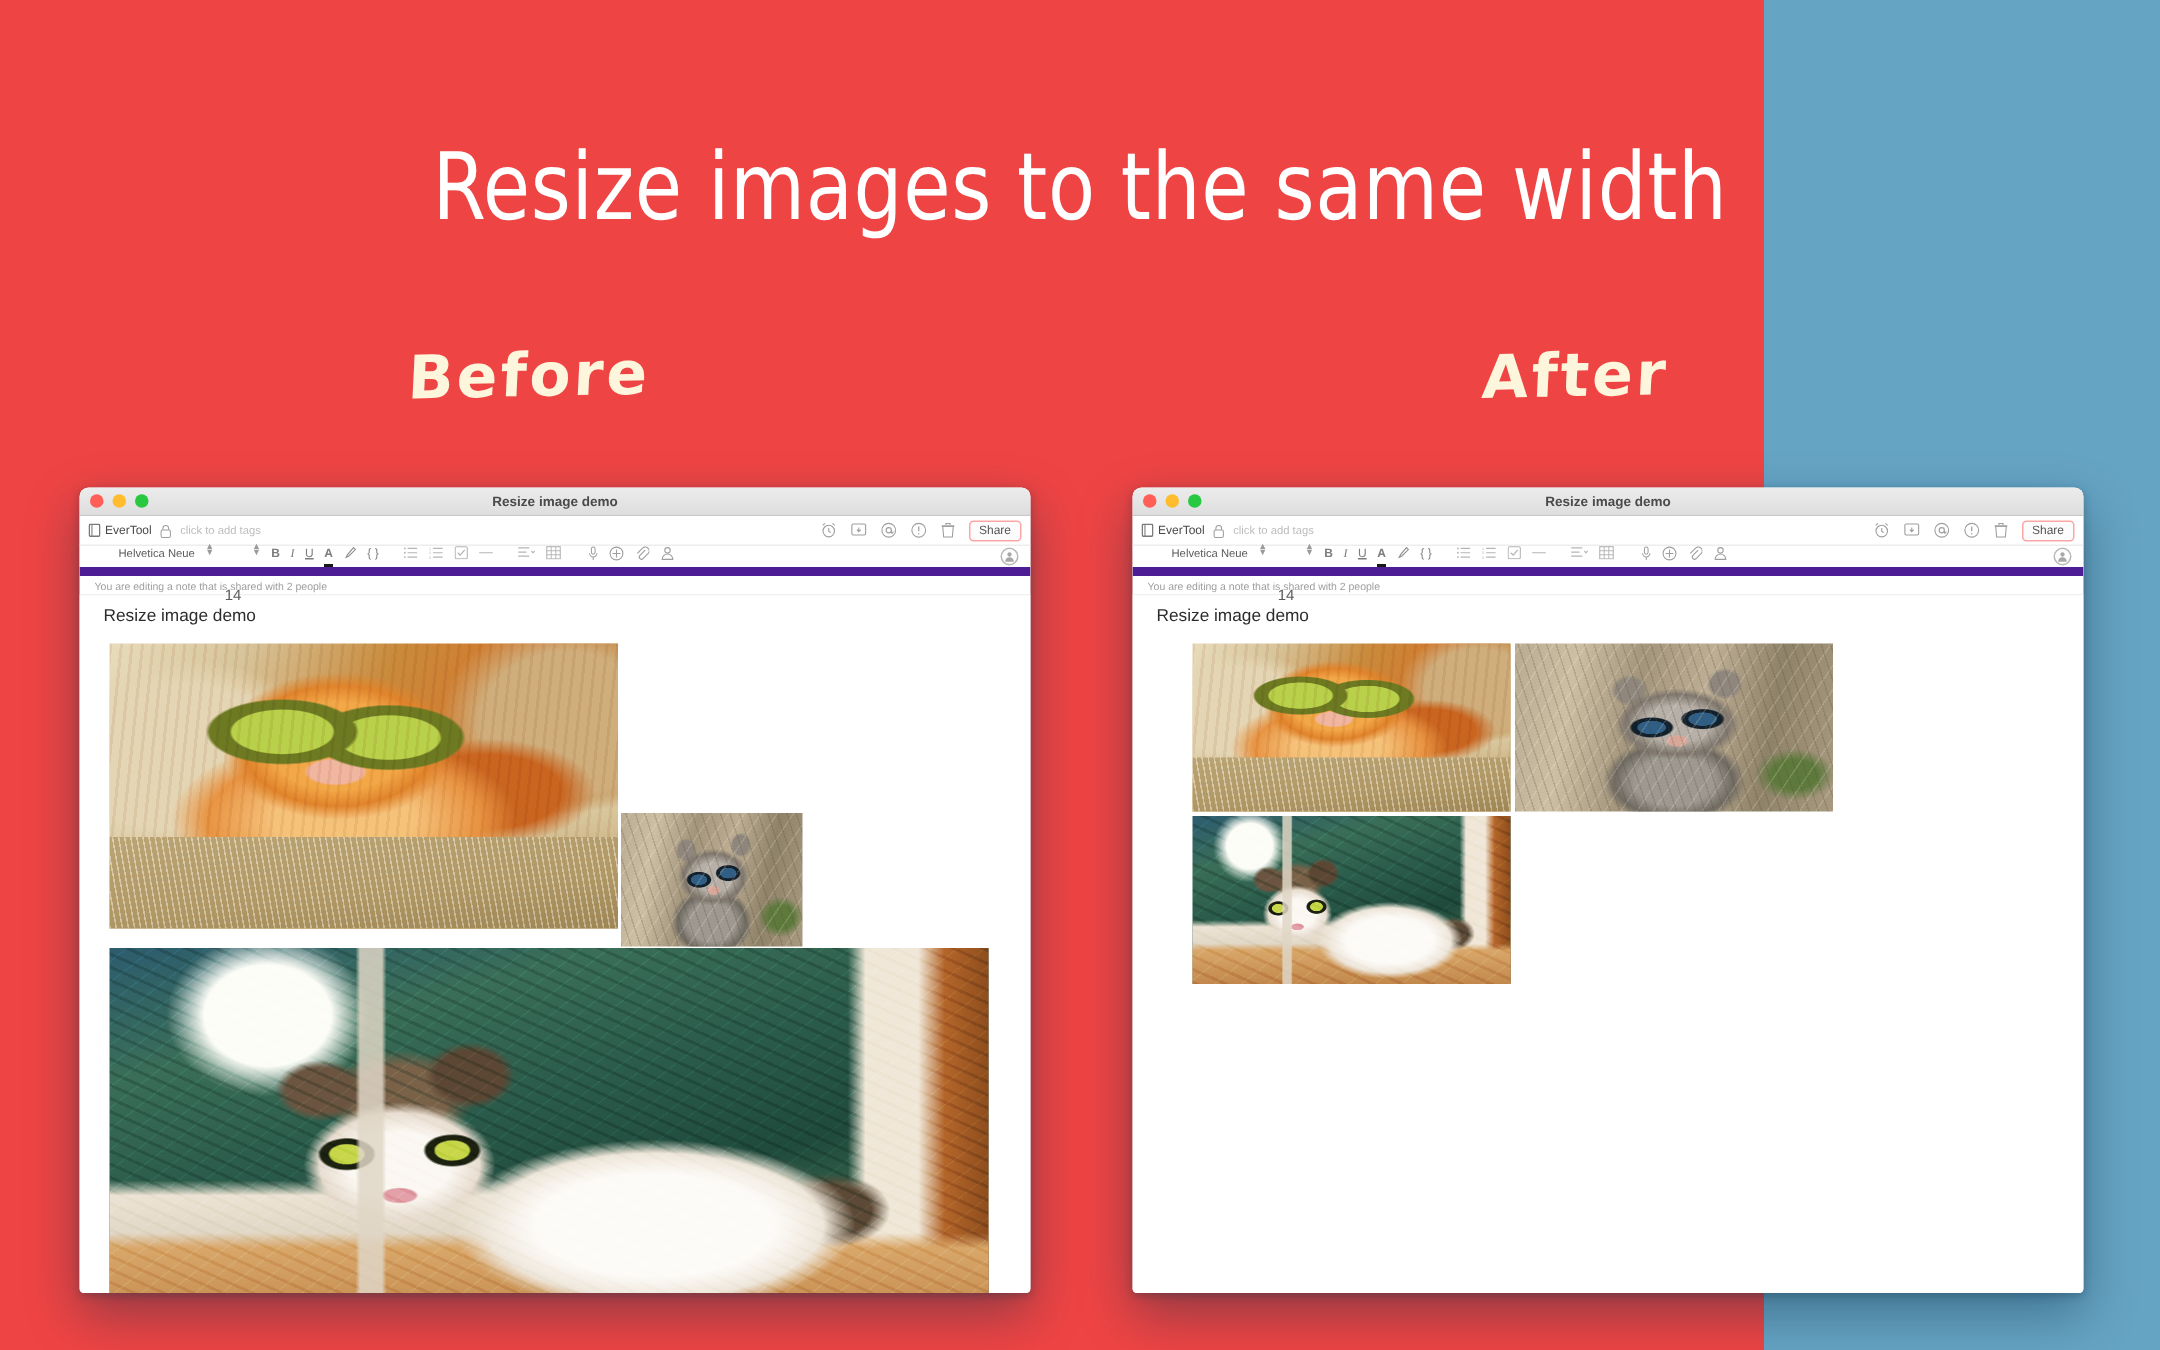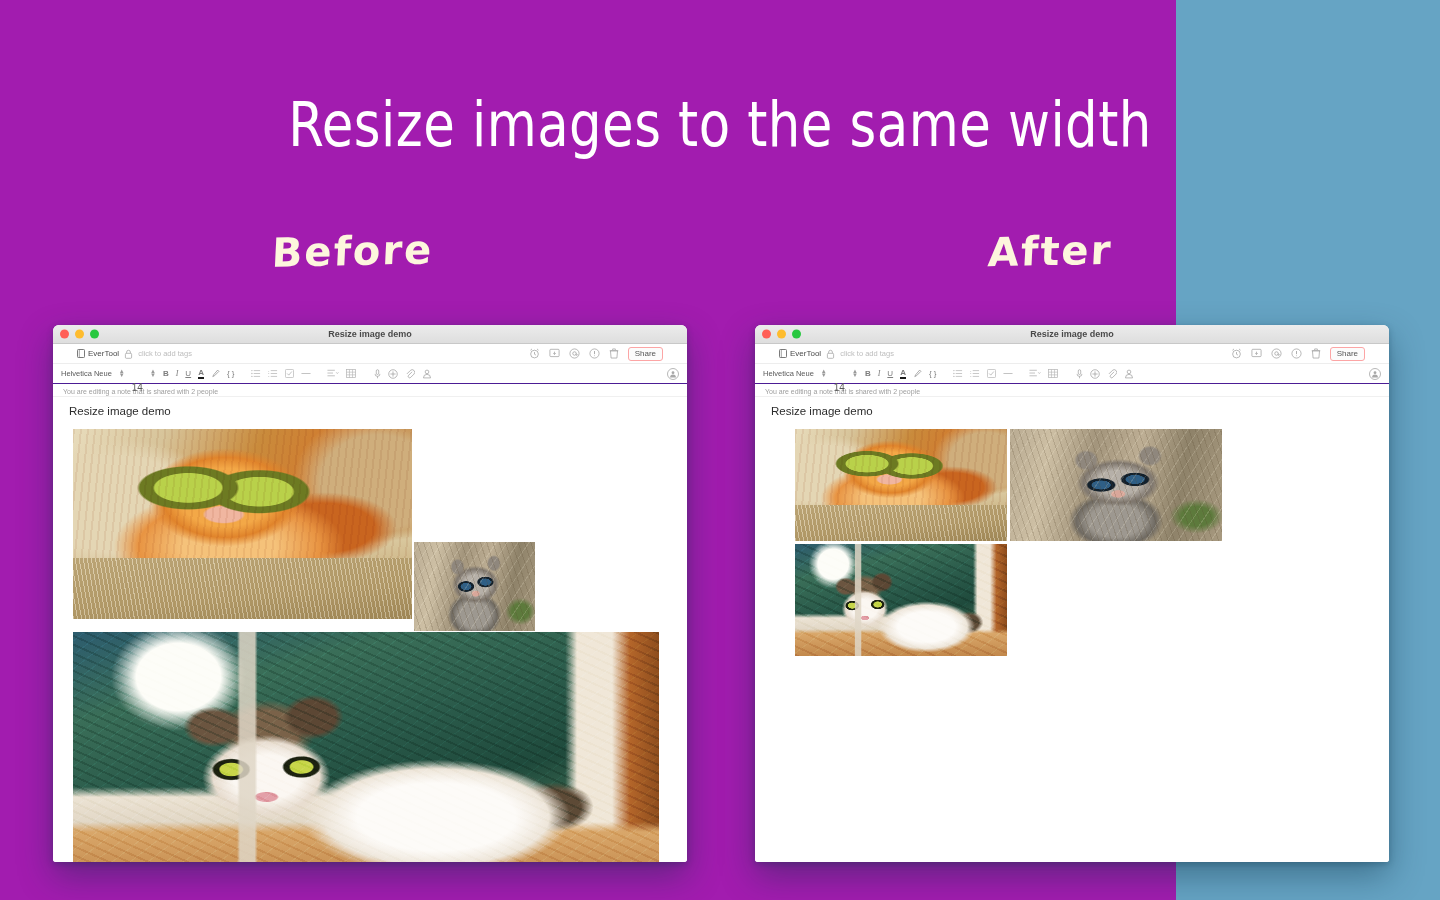--- a/index.html
+++ b/index.html
@@ -8,21 +8,21 @@
   html, body {
     width: 1440px; height: 900px;
     overflow: hidden;
     background: #66a4c4;
     font-family: "Liberation Sans", sans-serif;
   }
 
   .stage {
     position: relative;
     width: 1176px; height: 900px;
-    background: #a21caf;
+    background: #ef4444;
   }
 
   
   .headline {
     position: absolute;
     left: 0; top: 88px;
     width: 1440px;
     text-align: center;
     font-family: "DejaVu Sans Condensed", "Liberation Sans Narrow", "Liberation Sans", sans-serif;
     font-weight: 300;
@@ -84,46 +84,46 @@
     text-align: center;
     font-size: 9px;
     font-weight: 700;
     color: #4a4a4a;
   }
 
   
   .toolbar-top {
     display: flex; align-items: center;
     height: 20px;
-    padding: 0 24px;
+    padding: 0 6px;
     background: #fff;
     border-bottom: 1px solid #ededed;
     gap: 5px;
   }
   .app-badge { display: flex; align-items: center; gap: 3px; }
   .app-name { font-size: 8px; color: #4a4a4a; font-weight: 400; }
   .tag-placeholder { font-size: 7.5px; color: #bdbdbd; margin-left: 0; }
   .tb-spacer { flex: 1; }
   .tb-icons { display: flex; align-items: center; gap: 9px; }
   .share-btn {
     font-size: 8px; color: #555;
     border: 1px solid #fca5a5;
     border-radius: 3px;
     padding: 1.5px 6px;
     background: #fcfcfc;
     margin-left: 4px;
   }
 
   
   .toolbar-format {
-    display: flex; align-items: center;
+    display: flex; 
     height: 20px;
-    padding: 0 8px;
+    padding: 0 26px;
     background: #fff;
-    border-bottom: 1px solid #4c1d95;
+    border-bottom: 6px solid #4c1d95;
     gap: 7px;
     position: relative;
   }
   .font-name { font-size: 7.5px; color: #5a5a5a; }
   .font-size { font-size: 10px; color: #5a5a5a; margin-top: 28px; }
   .stepper {
     display: inline-flex; flex-direction: column;
     line-height: 3.5px; font-size: 6px; color: #9a9a9a;
   }
   .fmt { font-size: 8px; color: #7d7d7d; }

